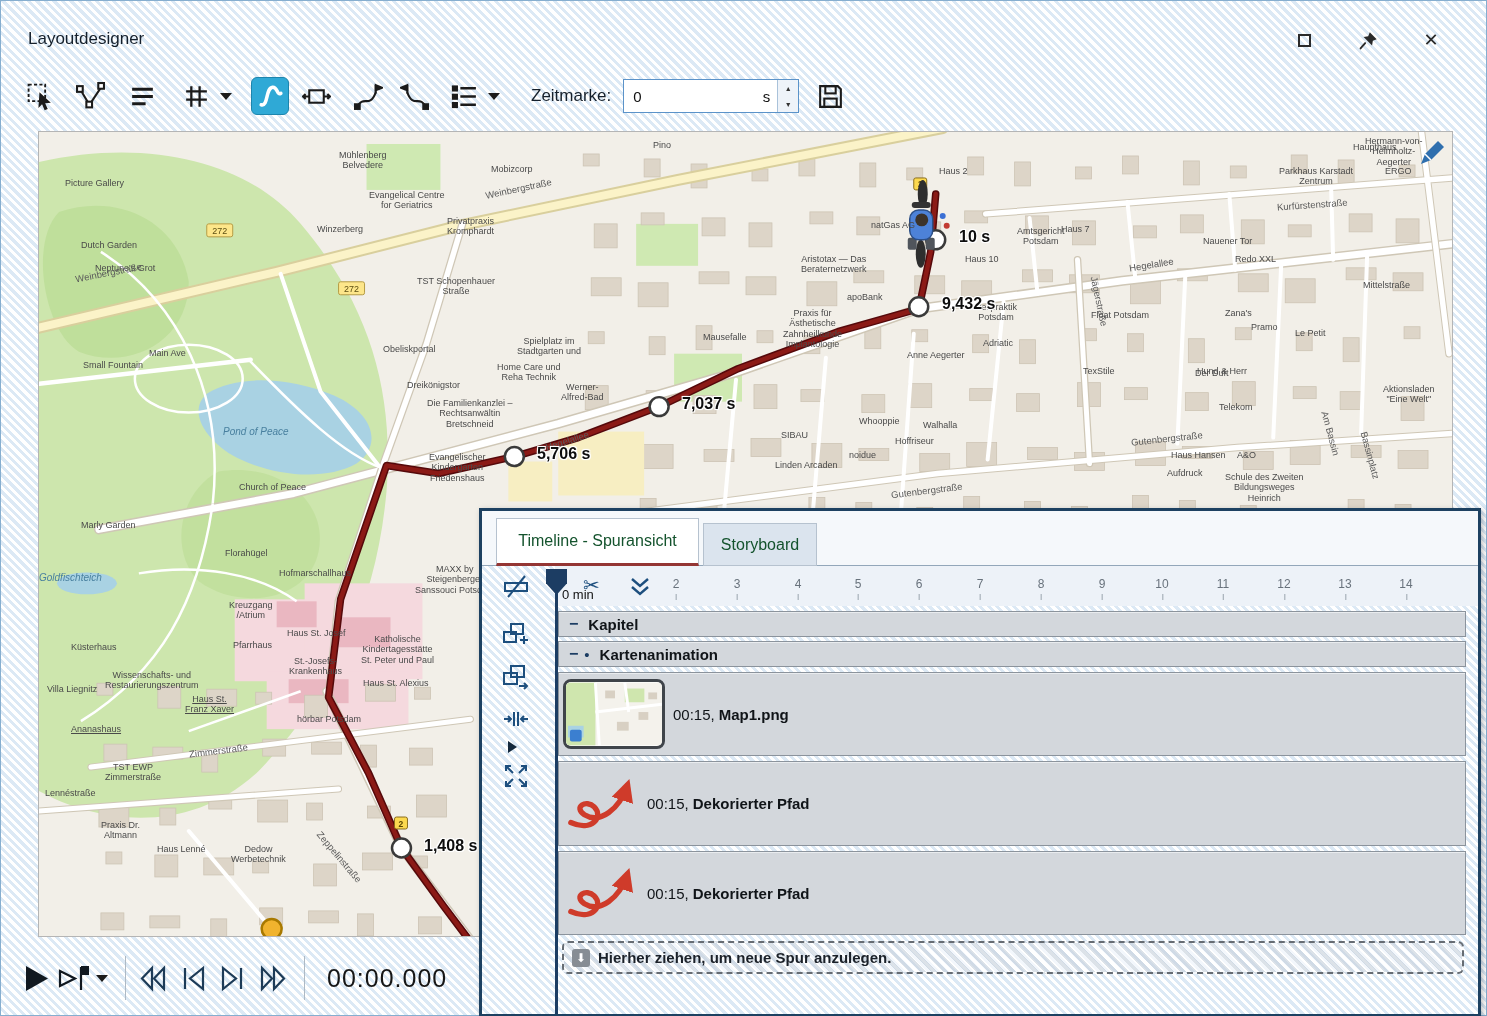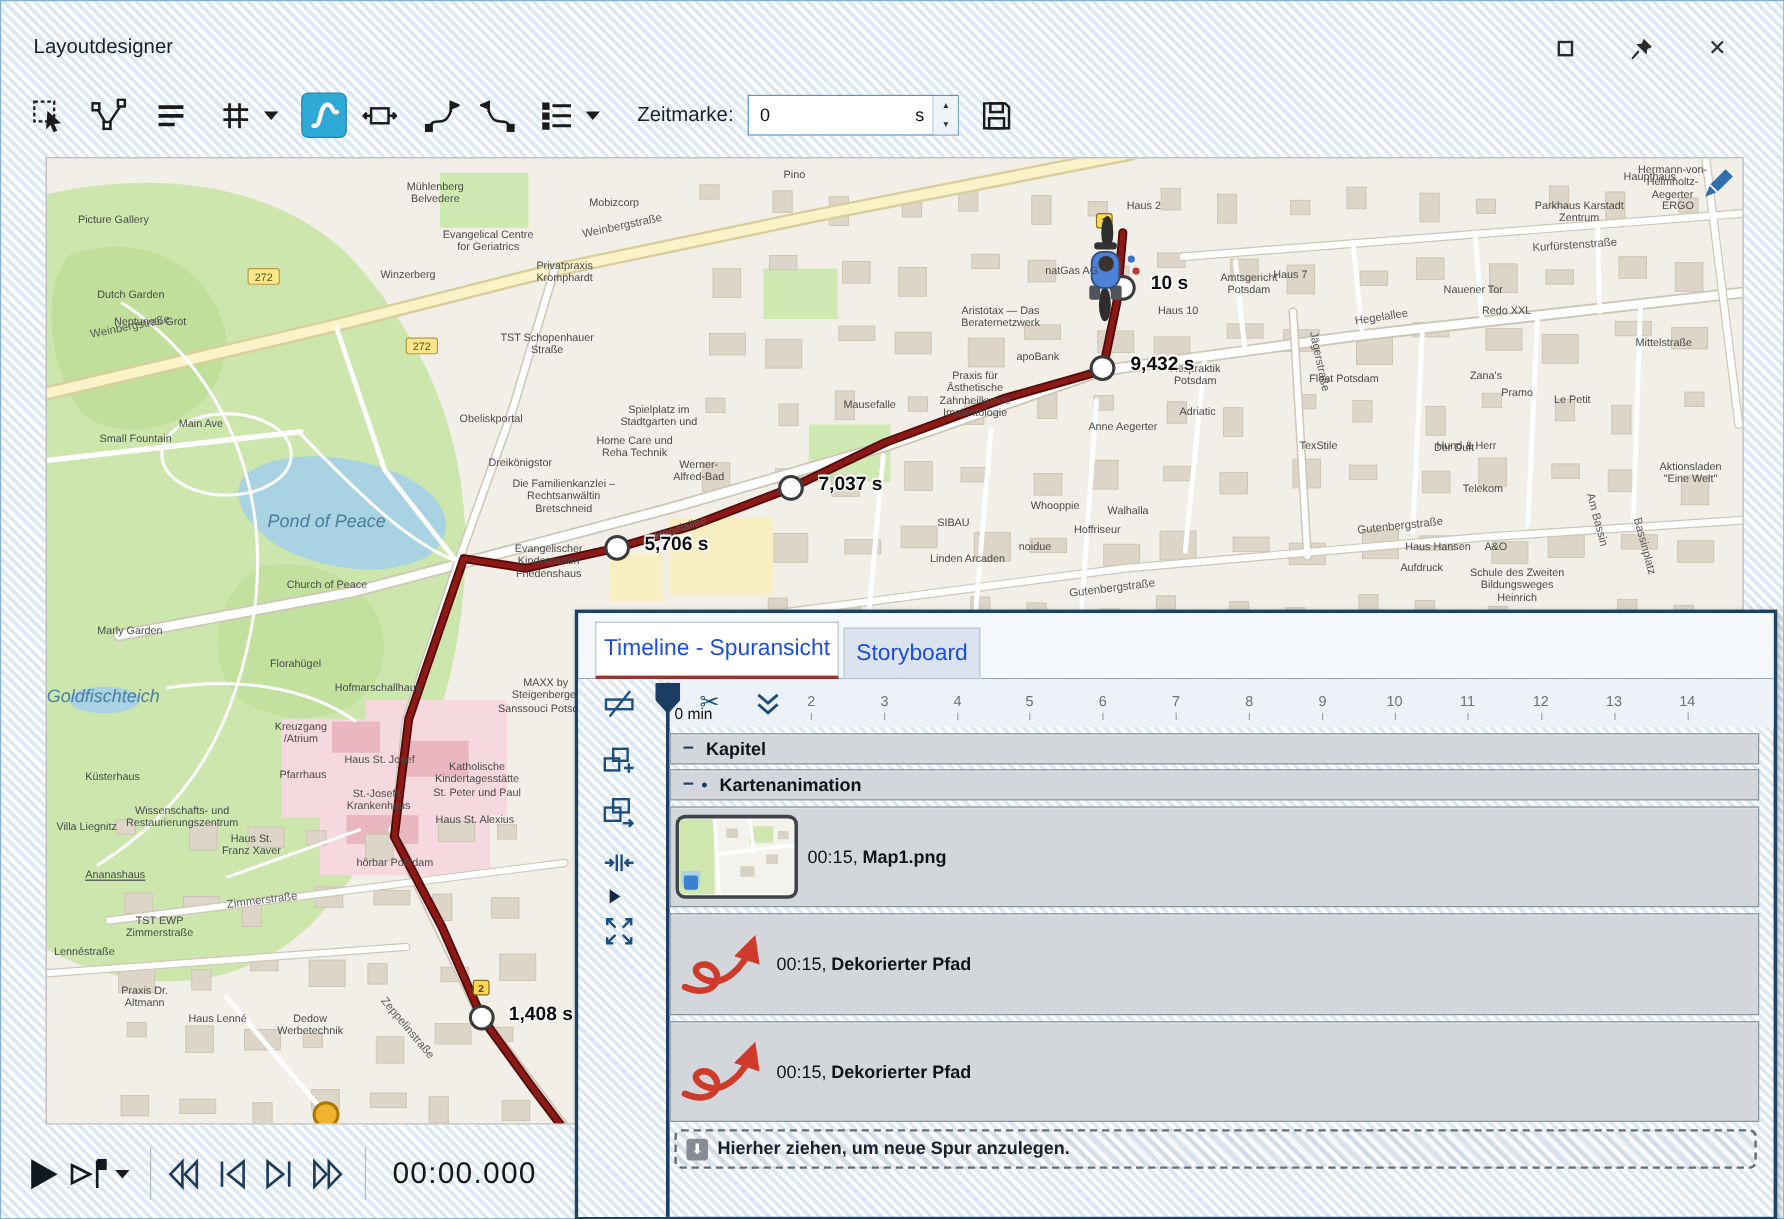--- a/index.html
+++ b/index.html
@@ -25,34 +25,34 @@
 .zm-val{padding-left:9px;font-size:15px;color:#111;flex:1}
 .zm-unit{font-size:15px;color:#111;padding-right:7px}
 .spin{width:21px;height:32px;border-left:1px solid #a9c2da;display:flex;flex-direction:column}
 .spin span{flex:1;display:flex;align-items:center;justify-content:center;font-size:7px;color:#333;background:#eef3f9;cursor:pointer}
 
 .map{position:absolute;left:37px;top:130px;width:1415px;height:806px;overflow:hidden;border:1px solid #b5b5b5;background:#f2efe8}
 .map svg.base{position:absolute;inset:0}
 .mlabel{position:absolute;font-size:9px;color:#4a4a4a;line-height:1.15;white-space:pre-line;pointer-events:none}
 .ctr{text-align:center}
 .st{color:#5a5a5a;font-size:9.5px}
-.wt{color:#49809f;font-style:italic;font-size:15px}
+.wt{color:#49809f;font-style:italic;font-size:10px}
 .wp-label{position:absolute;font-size:16px;font-weight:bold;color:#0d0d0d;white-space:nowrap;
  text-shadow:-1px -1px 0 #fff,1px -1px 0 #fff,-1px 1px 0 #fff,1px 1px 0 #fff,0 0 3px #fff}
 .pen{position:absolute;left:1416px;top:136px;z-index:30}
 
 .transport{position:absolute;left:0;top:946px;right:0;height:62px;display:flex;align-items:center;padding-left:22px;z-index:10}
 .tp{background:none;border:none;display:flex;align-items:center;justify-content:center;cursor:pointer;height:40px}
 .sep{width:1px;height:44px;background:#aeb9c4;margin:0 12px}
 .timecode{font-size:25px;color:#161616;margin-left:10px;letter-spacing:1px}
 
 .panel{position:absolute;left:478px;top:507px;width:1002px;height:509px;border:3px solid #1d4161;z-index:40;box-shadow:2px 2px 6px rgba(0,0,0,.25)}
 .strip{position:absolute;left:0;right:0;top:0;height:55px;background:#f5f8fb}
 .tabline{position:absolute;left:0;right:0;top:54px;height:1px;background:#93a7ba}
-.tab{position:absolute;display:flex;align-items:center;justify-content:center;font-size:19px;color:#1d4ed8;cursor:pointer}
+.tab{position:absolute;display:flex;align-items:center;justify-content:center;font-size:16px;color:#14532d;cursor:pointer}
 .tab.active{left:14px;top:7px;width:203px;height:48px;background:#fff;border:1px solid #b6c2cf;border-bottom:3px solid #943634;font-weight:normal}
 .tab.inactive{left:221px;top:12px;width:114px;height:43px;background:#dbe4ee;border:1px solid #b6c2cf}
 .rulerrow{position:absolute;left:0;right:0;top:55px;height:40px;background:#edf2f8}
 .leftcol{position:absolute;left:0;top:55px;bottom:0;width:73px}
 .playline{position:absolute;left:73px;top:58px;bottom:0;width:3px;background:#1c3d63}
 .flag{position:absolute;left:64px;top:58px;width:21px;height:26px;background:#1c3d63;
  clip-path:polygon(0 0,100% 0,100% 55%,50% 100%,0 55%);cursor:pointer}
 .origin{position:absolute;left:80px;top:76px;font-size:13px;color:#111}
 .ticks{position:absolute;left:0;top:58px;right:0;height:38px}
 .tick{position:absolute;top:8px;transform:translateX(-50%);font-size:12px;color:#68727c}
@@ -466,21 +466,21 @@
       <div class="mlabel" style="left: 194px; top: 508px;">Pfarrhaus</div>
       <div class="mlabel" style="left: 32px; top: 510px;">Küsterhaus</div>
       <div class="mlabel" style="left: 240px; top: 436px;">Hofmarschallhaus</div>
       <div class="mlabel ctr" style="left: 376px; top: 432px;">MAXX by
 Steigenberger
 Sanssouci Potsdam</div>
       <div class="mlabel" style="left: 8px; top: 552px;">Villa Liegnitz</div>
       <div class="mlabel" style="left: 32px; top: 592px; text-decoration: underline;">Ananashaus</div>
       <div class="mlabel ctr" style="left: 66px; top: 538px;">Wissenschafts- und
 Restaurierungszentrum</div>
-      <div class="mlabel ctr" style="left: 146px; top: 562px;">Haus St.
+      <div class="mlabel ctr" style="left: 146px; top: 562px; text-decoration: underline;">Haus St.
 Franz Xaver</div>
       <div class="mlabel ctr" style="left: 250px; top: 524px;">St.-Josefs-
 Krankenhaus</div>
       <div class="mlabel" style="left: 248px; top: 496px;">Haus St. Josef</div>
       <div class="mlabel ctr" style="left: 322px; top: 502px;">Katholische
 Kindertagesstätte
 St. Peter und Paul</div>
       <div class="mlabel" style="left: 324px; top: 546px;">Haus St. Alexius</div>
       <div class="mlabel" style="left: 258px; top: 582px;">hörbar Potsdam</div>
       <div class="mlabel st" style="left: 150px; top: 614px; transform: rotate(-7deg);">Zimmerstraße</div>

